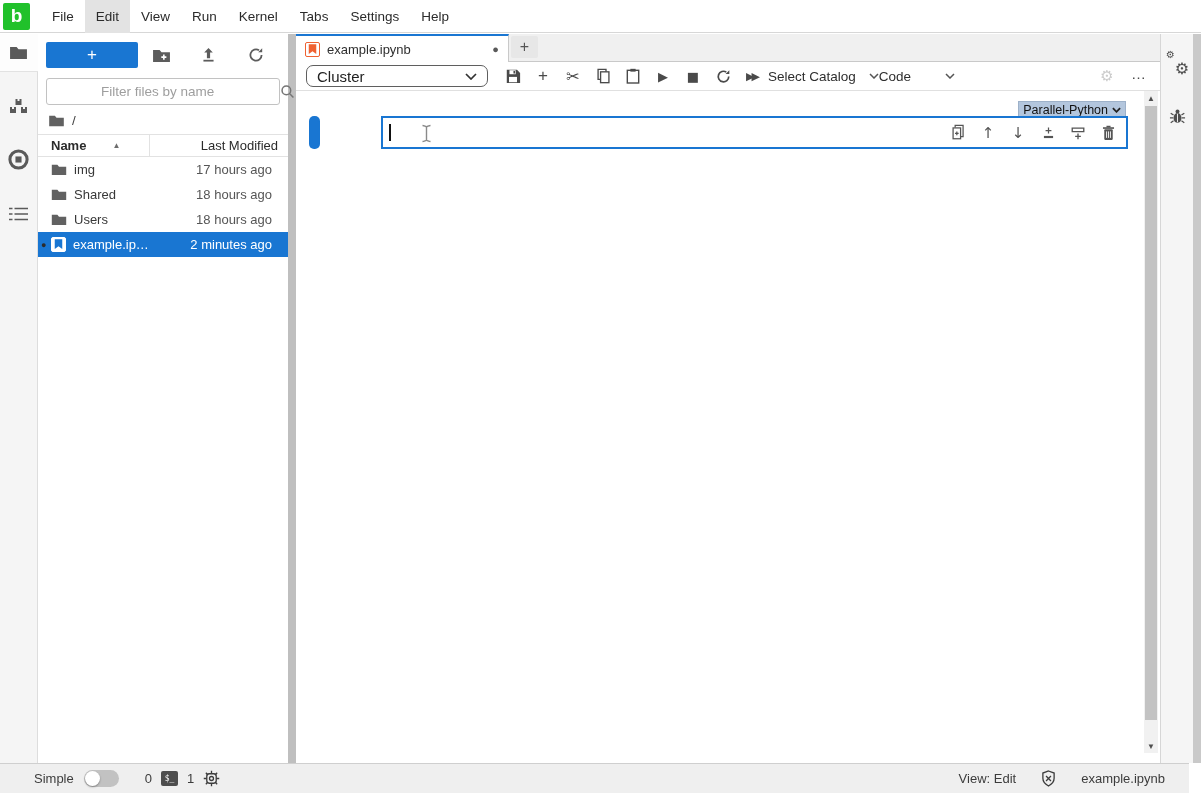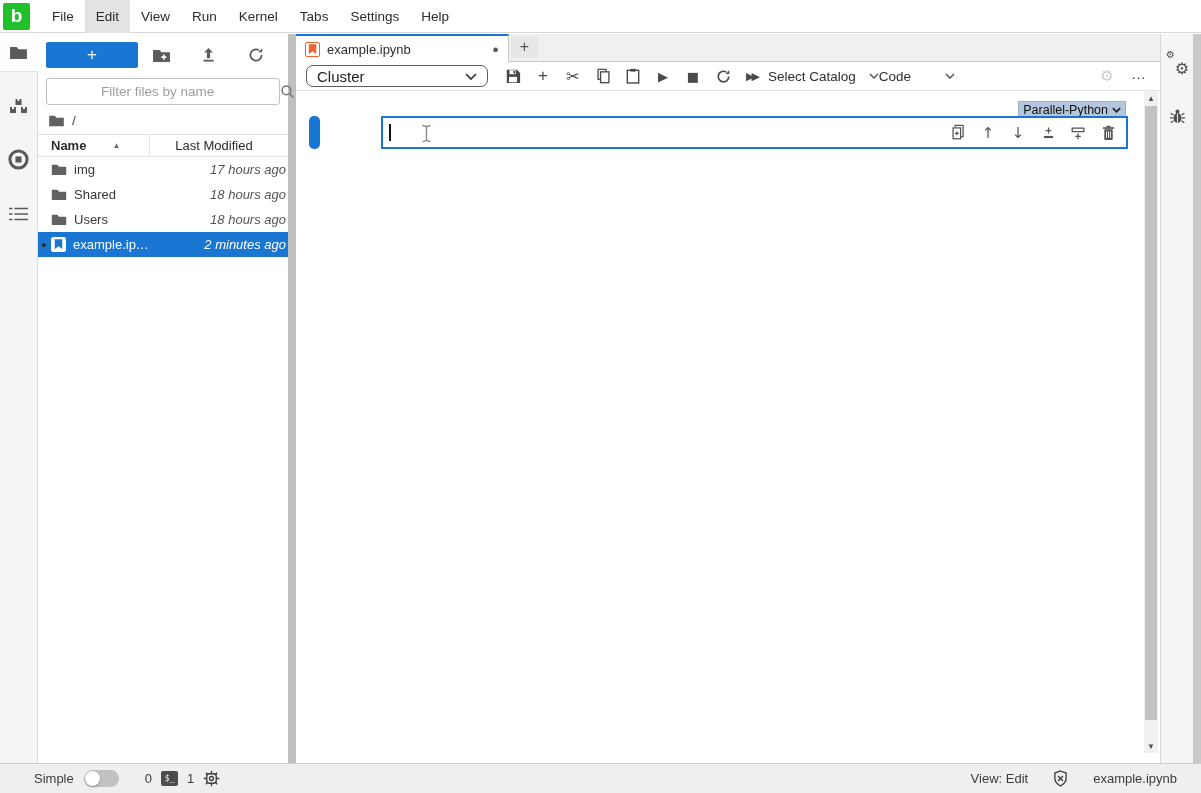--- a/index.html
+++ b/index.html
@@ -41,24 +41,24 @@
   .filter-box input{ border:none; outline:none; flex:1; font-size:13.5px; font-family:inherit; color:#333; background:transparent;margin-left:44px;}
   .filter-box input::placeholder{ color:#9e9e9e; }
   .filter-box .search-ic{ color:#757575; }
   .breadcrumb{ display:flex; align-items:center; padding:6px 10px 4px 10px; color:#5a5a5a; }
   .breadcrumb .root{ margin-left:7px; color:#444; font-size:13.5px; }
   .listing-header{ display:flex; align-items:center; height:23px; border-top:1px solid #e2e2e2;
                    border-bottom:1px solid #e2e2e2; margin-top:2px; font-size:13px; }
   .col-name{ width:112px; padding-left:13px; display:flex; align-items:center; font-weight:bold;
              color:#2b2b2b; border-right:1px solid #e2e2e2; height:100%; }
   .sort-caret{ margin-left:26px; font-size:8px; color:#6d6d6d; }
-  .col-mod{ flex:1; text-align:center; padding-right:10px; color:#2b2b2b; }
+  .col-mod{ flex:1; text-align:right; padding-right:10px; color:#2b2b2b; }
   .file-row{ display:flex; align-items:center; height:25px; padding-left:13px; position:relative; cursor:default;}
   .file-row .fname{ margin-left:7px; color:#383838; }
-  .file-row .fmod{ flex:1; text-align:right; padding-right:2px; color:#555;font-style:italic; }
+  .file-row .fmod{ flex:1; text-align:right; padding-right:16px; color:#555; }
   .file-row.selected{ background:#1976d2; }
   .file-row.selected .fname, .file-row.selected .fmod{ color:#fff; }
   .run-dot{ position:absolute; left:3px; top:50%; transform:translateY(-50%); font-size:9px; color:#2b2b2b;}
   .folder-ic{ color:#616161; }
   .nb-file-ic{ width:15px; height:15px; border:1.5px solid #ef6131; border-radius:2px; background:#fff;
                display:flex; align-items:center; justify-content:center; }
   .nb-file-ic svg{ width:9px; height:11px; }
   .nb-file-ic .bm{ fill:#ef6131; }
   .file-row.selected .nb-file-ic{ border-color:#fff; }
   .file-row.selected .nb-file-ic .bm{ fill:#1976d2; }
@@ -119,21 +119,21 @@
   .sidebar-right{ width:33px; background:#f5f5f5; border-left:1px solid #d6d6d6; display:flex;
                   flex-direction:column; align-items:center; }
   .rsb-tab{ width:33px; height:40px; display:flex; align-items:center; justify-content:center;
             color:#4f4f4f; margin-top:10px; }
   .gears{ position:relative; width:22px; height:22px; font-family:"DejaVu Sans", sans-serif; }
   .gears .g-big{ position:absolute; right:-1px; bottom:-3px; font-size:16px; }
   .gears .g-small{ position:absolute; left:0; top:-4px; font-size:10px; }
   .win-scroll{ width:8px; background:#c9c9c9; }
 
   
-  .statusbar{ position:absolute; left:0; right:0; bottom:0; height:30px; background:#efefef;
+  .statusbar{ position:absolute; left:0; right:12px; bottom:0; height:30px; background:#efefef;
               border-top:1px solid #cfcfcf; display:flex; align-items:center;
               padding:0 24px 0 34px; color:#3c3c3c; font-size:13px; }
   .toggle{ width:35px; height:17px; border-radius:9px; background:#c2c2c2; margin-left:10px;
            position:relative; cursor:pointer; }
   .toggle .knob{ position:absolute; left:1px; top:1px; width:15px; height:15px; border-radius:50%;
                  background:#fff; box-shadow:0 1px 2px rgba(0,0,0,.35); }
   .sb-count{ margin-left:26px; }
   .term-ic{ width:17px; height:15px; background:#4d4d4d; border-radius:2px; margin-left:9px; color:#fff;
             font-family:"DejaVu Sans Mono", monospace; font-size:8px; display:flex; align-items:center;
             justify-content:center; letter-spacing:0; }

